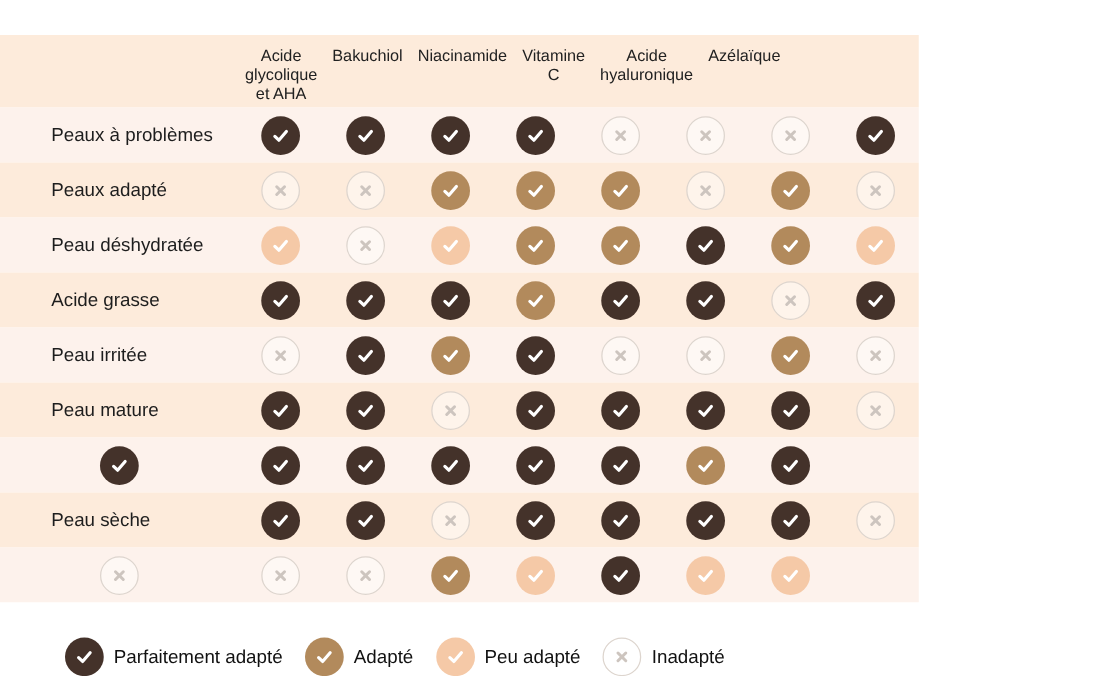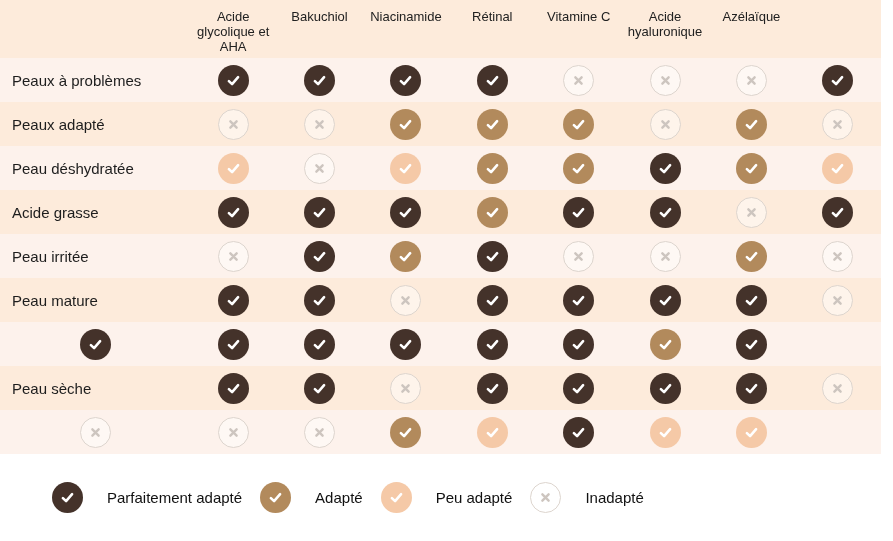--- a/index.html
+++ b/index.html
@@ -1,19 +1,19 @@
 <!DOCTYPE html>
 <html><head>
 <meta charset="utf-8">
 <style>
   * { margin: 0; padding: 0; box-sizing: border-box; }
   html, body { width: 893px; height: 541px; background: #ffffff; overflow: hidden; }
   body { font-family: "Liberation Sans", sans-serif; color: #1d1d1d; }
 
-  .matrix { width: 881px; }
+  .matrix { width: 735px; margin-top: 28px; }
 
   .grid-row {
     display: grid;
     grid-template-columns: 190px repeat(8, 1fr);
   }
 
   .table-header {
     height: 58px;
     background: #fdebdb;
     align-items: start;
@@ -24,21 +24,21 @@
     line-height: 15px;
     padding: 9px 6px 0;
     color: #212121;
   }
 
   .body-row { height: 44px; align-items: center; }
   .body-row.light { background: #fdf2ec; }
   .body-row.dark  { background: #fdebdb; }
 
   .row-label {
-    padding-left: 12px;
+    padding-left: 41px;
     font-size: 15px;
     color: #1d1d1d;
     white-space: nowrap;
   }
 
   .cell { display: flex; justify-content: center; align-items: center; }
 
   .badge {
     width: 31px; height: 31px;
     border-radius: 50%;
@@ -52,33 +52,32 @@
   .badge svg { width: 17px; height: 17px; display: block; }
 
   .legend {
     height: 87px;
     display: flex;
     align-items: center;
     padding-left: 52px;
     gap: 18px;
     background: #ffffff;
   }
-  .legend-item { display: flex; align-items: center; gap: 24px; text-align: right; }
+  .legend-item { display: flex; align-items: center; gap: 8px; text-align: right; }
   .legend-label { font-size: 15px; color: #111111; white-space: nowrap; }
 </style>
 </head>
 <body>
 
 <div class="matrix">
   <div class="grid-row table-header" id="header-row">
     <div class="row-label"></div>
   <div class="col-header">Acide glycolique et AHA</div>
       <div class="col-header">Bakuchiol</div>
       <div class="col-header">Niacinamide</div>
-      <div class="col-header">Rétinal</div>
       <div class="col-header">Vitamine C</div>
       <div class="col-header">Acide hyaluronique</div>
       <div class="col-header">Azélaïque</div>
     </div>
   <div id="rows">
       <div class="grid-row body-row light">
         <div class="row-label">Peaux à problèmes</div>
         <div class="cell">
           <span class="badge perfect">
             <svg viewBox="0 0 24 24">

